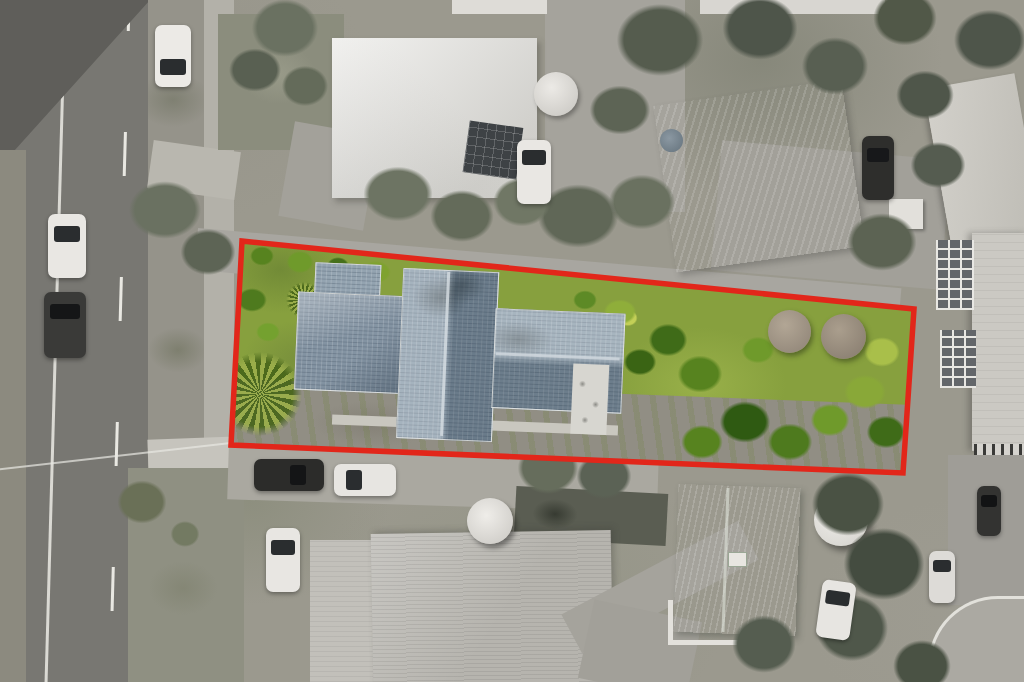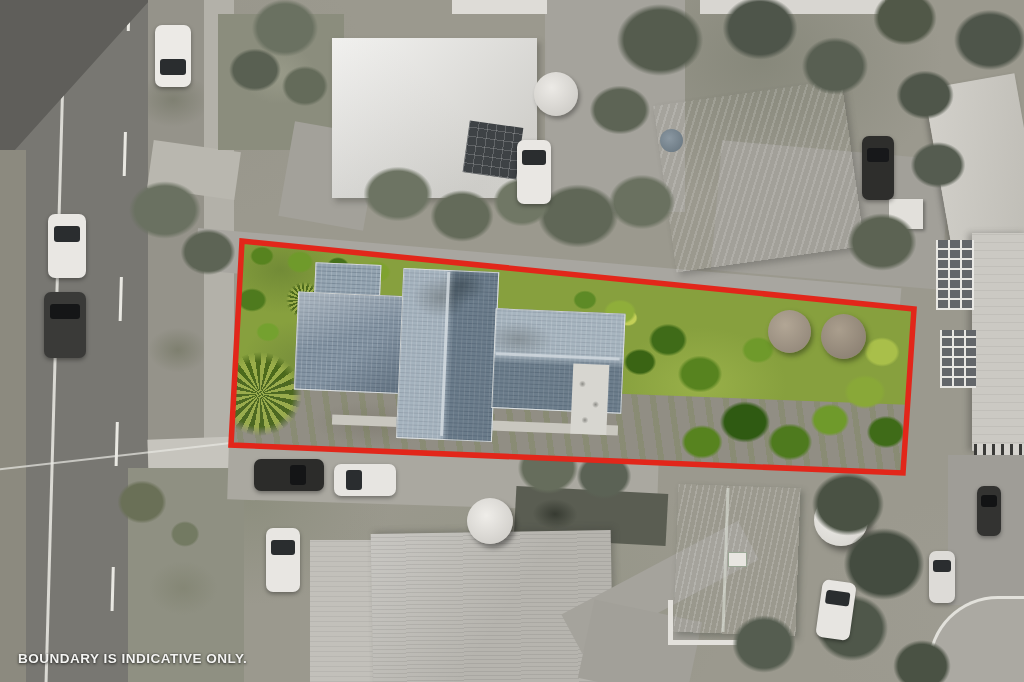--- a/index.html
+++ b/index.html
@@ -340,14 +340,13 @@
       <div class="deck-white"></div>
     </div>
     <div class="abs tank t1"></div>
     <div class="abs tank t2"></div>
   </div>
 
   <svg class="overlay">
     <polygon fill="none" stroke-width="5.5" stroke-linejoin="miter" points="242,241 914,309 903,473 231,445" stroke="#e2261a"></polygon>
   </svg>
 
-  <div class="caption">BOUNDARY IS INDICATIVE ONLY.</div>
 </div>
 
 </body></html>

